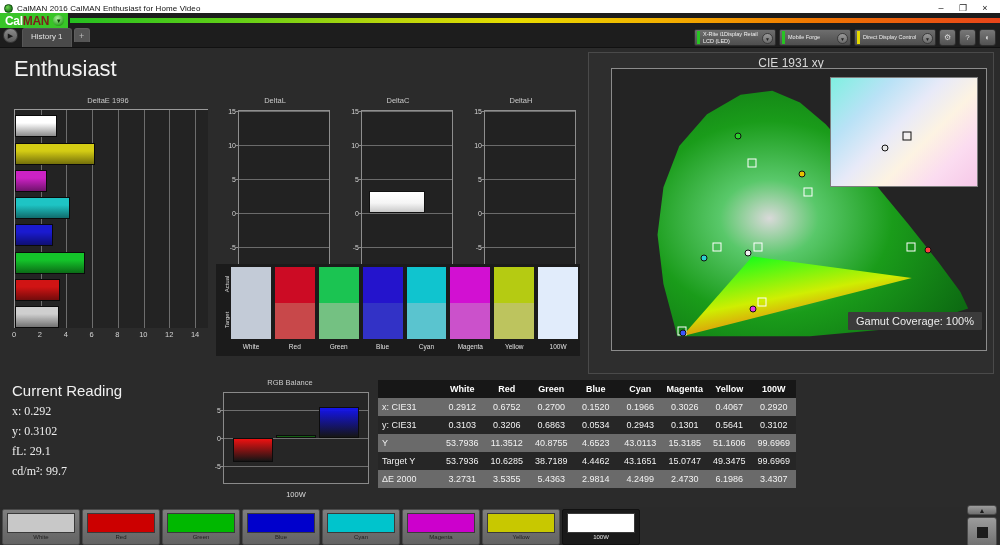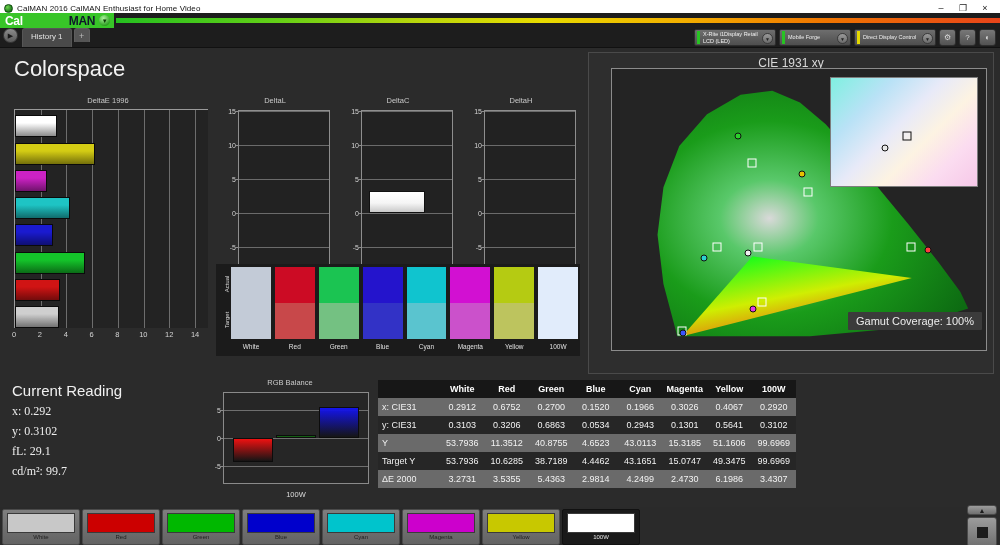--- a/index.html
+++ b/index.html
@@ -27,21 +27,21 @@
   .tb-btn { width: 22px; text-align: center; font-size: 9px; color: #222; cursor: default; }
 
   
   .appheader { height: 15px; background: #1d1d1d; display: flex; align-items: center; }
   .logo {
     height: 15px; background: #38c528; display: flex; align-items: center;
     padding: 0 4px 0 5px; position: relative;
   }
   .logo-text { font-size: 12px; font-weight: bold; letter-spacing: -.3px; line-height: 1; }
   .logo-text .cal { color: #ffffff; }
-  .logo-text .man { color: #0f172a; margin-left: 46px; }
+  .logo-text .man { color: #7f1d1d; }
   .logo-dot {
     width: 11px; height: 11px; border-radius: 50%;
     background: radial-gradient(circle at 40% 30%, #a9f39b, #2a9c1e 75%);
     margin-left: 4px; display: flex; align-items: center; justify-content: center;
     font-size: 6px; color: #0d3c07;
   }
   .grad-bar {
     flex: 1; height: 5px; margin-left: 2px; margin-right: 0;
     background: linear-gradient(90deg,#25c020 0%,#63d017 18%,#b9d60c 34%,#e8dc00 48%,#f3b000 64%,#f07600 80%,#e8441a 100%);
   }
@@ -283,21 +283,21 @@
       <div class="dd-arrow">▼</div>
     </div>
     <div class="icon-btn">⚙</div>
     <div class="icon-btn">?</div>
     <div class="icon-btn">◐</div>
   </div>
 </div>
 
 <div class="workspace">
 
-  <div class="cs-title">Colorspace</div>
+  <div class="cs-title">Enthusiast</div>
 
   <div class="de-chart">
     <div class="panel-title">DeltaE 1996</div>
     <div class="de-plot" id="de-plot">
         <div class="de-grid" style="left: 13.3333%;"></div>
         <div class="de-grid" style="left: 26.6667%;"></div>
         <div class="de-grid" style="left: 40%;"></div>
         <div class="de-grid" style="left: 53.3333%;"></div>
         <div class="de-grid" style="left: 66.6667%;"></div>
         <div class="de-grid" style="left: 80%;"></div>

